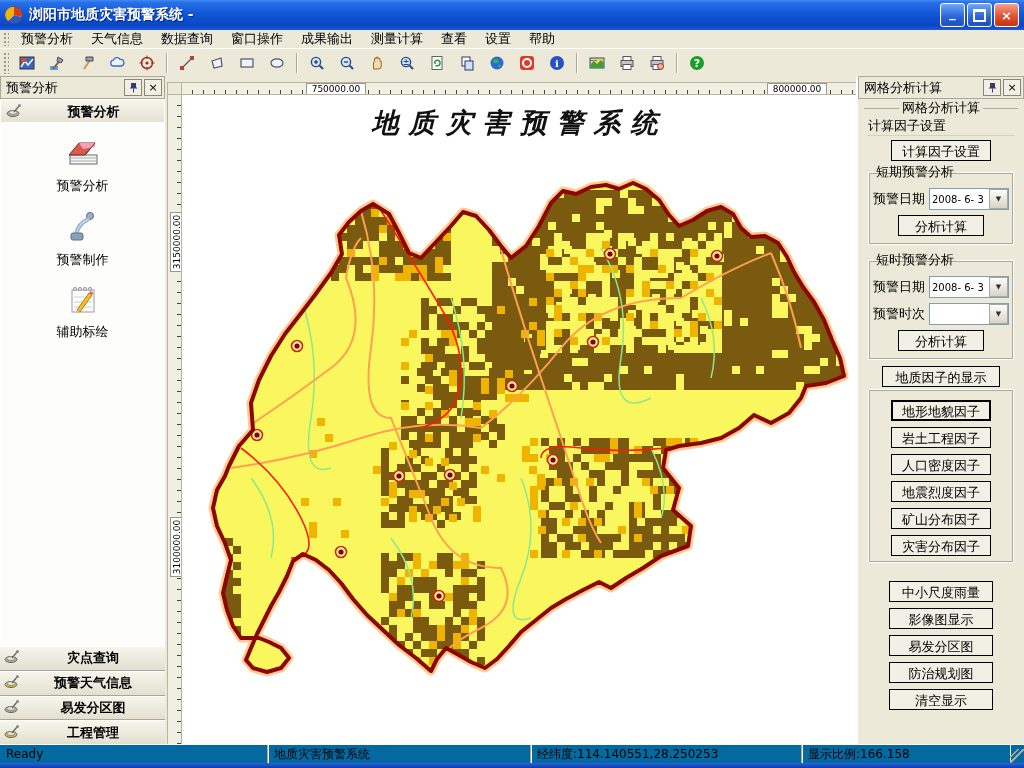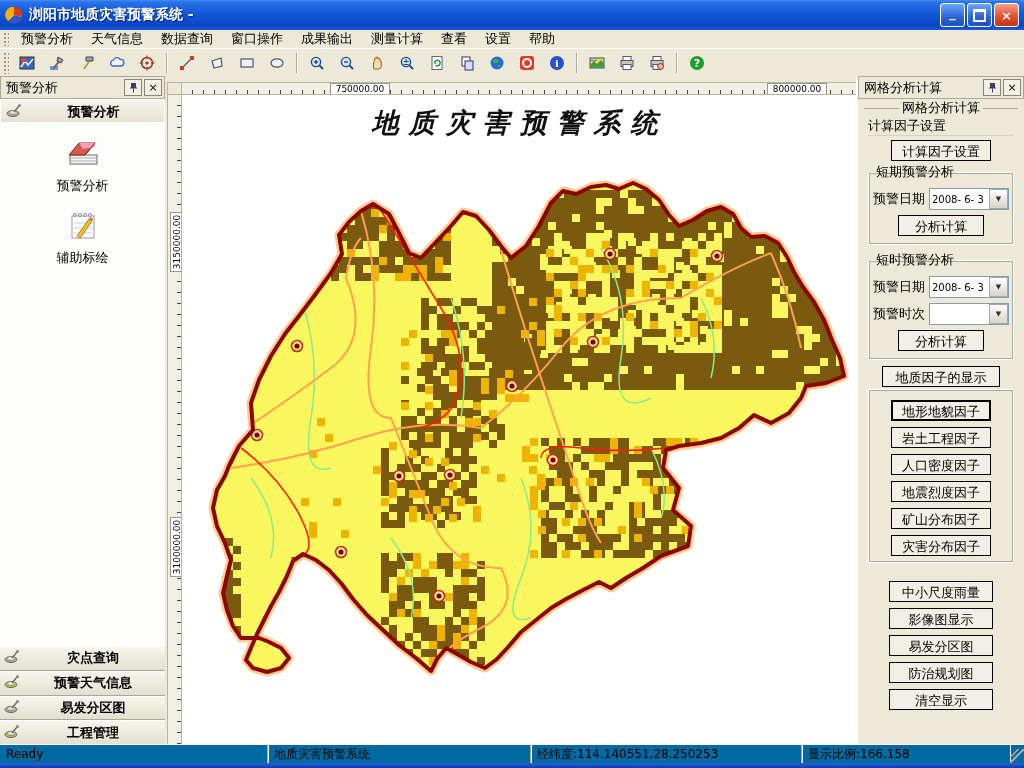--- a/index.html
+++ b/index.html
@@ -310,20 +310,29 @@
               <rect x="5" y="18" width="27" height="9" fill="#f8f6ee" stroke="#667"></rect>
               <line x1="5" y1="21" x2="32" y2="21" stroke="#aab"></line>
               <line x1="5" y1="24" x2="32" y2="24" stroke="#aab"></line>
               <path d="M4,18 L14,6 30,6 20,18 Z" fill="#d85a4a" stroke="#703020"></path>
               <path d="M14,6 L30,6 30,10 18,12 Z" fill="#f0a0b8"></path>
               <line x1="20" y1="18" x2="30" y2="6" stroke="#703020"></line>
             </svg></span>
                  <span class="lp-label">预警分析</span>
         </div>
         <div class="lp-item">
+          <span><svg width="34" height="36" viewBox="0 0 34 36">
+              <circle cx="24" cy="7" r="3.5" fill="#9ab0c8" stroke="#5a7088"></circle>
+              <path d="M10,26 Q12,14 23,10" fill="none" stroke="#9ab0c8" stroke-width="4"></path>
+              <path d="M10,26 Q12,14 23,10" fill="none" stroke="#c8d8ea" stroke-width="1.5"></path>
+              <rect x="5" y="24" width="12" height="7" rx="2" fill="#8aa0ba" stroke="#5a7088"></rect>
+            </svg></span>
+                 <span class="lp-label">预警制作</span>
+        </div>
+        <div class="lp-item">
           <span><svg width="36" height="34" viewBox="0 0 36 34">
               <rect x="7" y="7" width="22" height="22" fill="#fdfdf8" stroke="#99a"></rect>
               <g stroke="#99a">
                 <circle cx="10" cy="6" r="1.6" fill="#dde"></circle>
                 <circle cx="15" cy="6" r="1.6" fill="#dde"></circle>
                 <circle cx="20" cy="6" r="1.6" fill="#dde"></circle>
                 <circle cx="25" cy="6" r="1.6" fill="#dde"></circle>
               </g>
               <line x1="9" y1="14" x2="27" y2="14" stroke="#ccd"></line>
               <line x1="9" y1="19" x2="27" y2="19" stroke="#ccd"></line>
@@ -371,21 +380,21 @@
               <circle cx="13.5" cy="2.5" r="1.5" fill="#888"></circle>
             </svg></span>
                  <span class="bar-label">工程管理</span>
         </div>
       </div>
   </div>
 
   <div id="map-area">
     <div id="map-corner"></div>
     <div id="hruler">
-      <span class="hlabel" style="left:148px;">750000.00</span>
+      <span class="hlabel" style="left:124px;">750000.00</span>
       <span class="hlabel" style="left:585px;">800000.00</span>
     </div>
     <div id="vruler">
       <span class="vlabel" style="top:140px;">3150000.00</span>
       <span class="vlabel" style="top:445px;">3100000.00</span>
     </div>
     <div id="map-canvas">
       <svg id="map-svg" width="675" height="649" viewBox="0 0 675 649">
           <defs>
             <clipPath id="rc">

